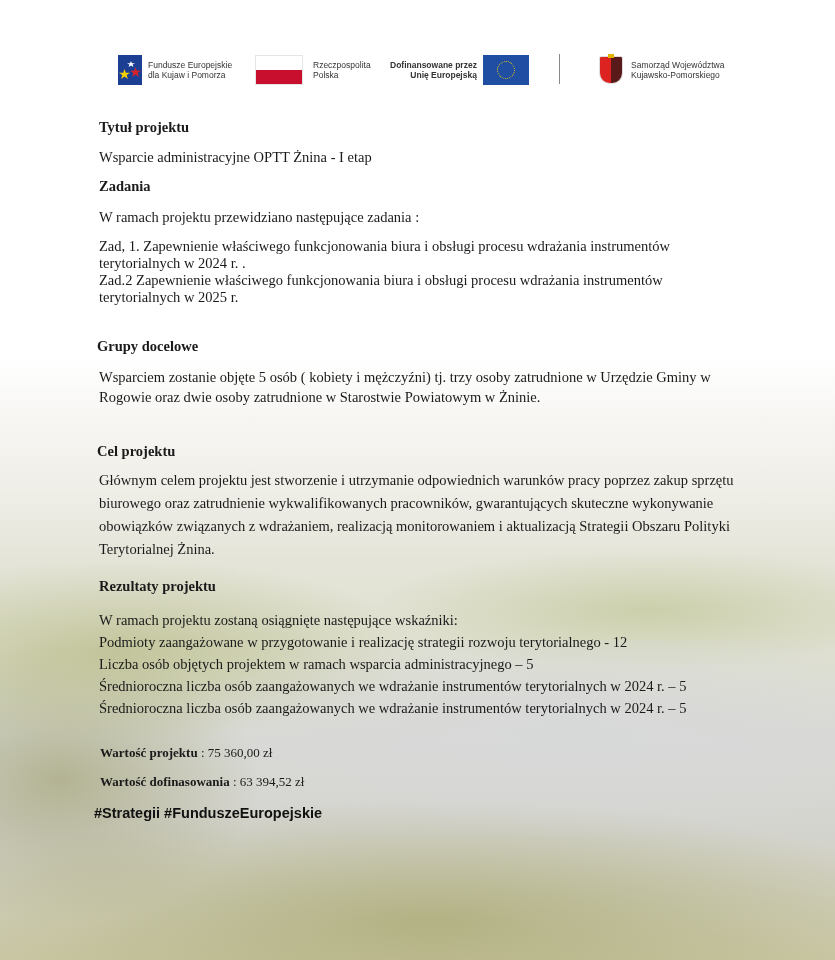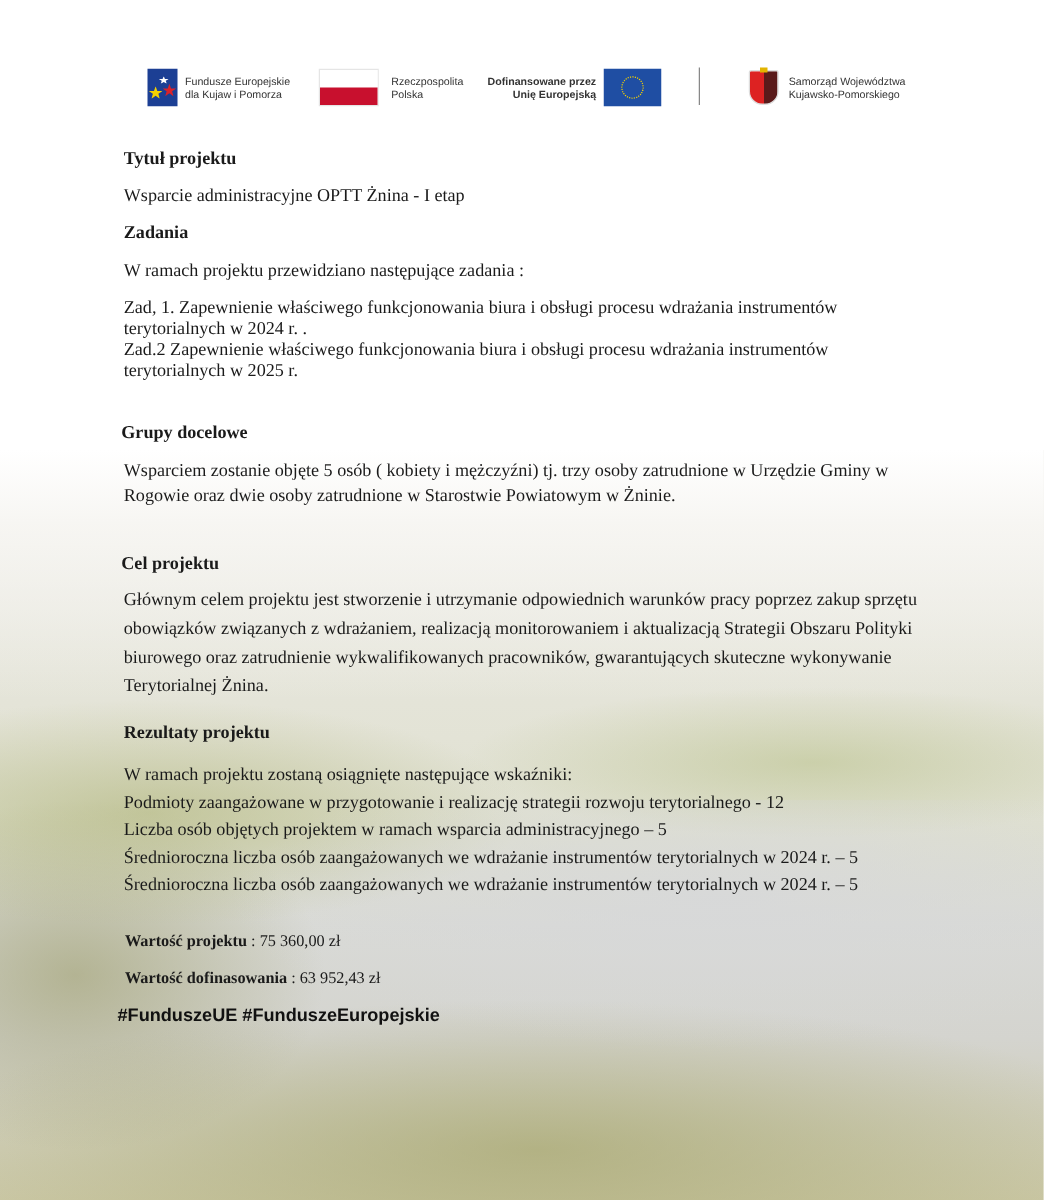--- a/index.html
+++ b/index.html
@@ -124,35 +124,35 @@
 
   <div class="blk h" style="top:338px; left:97px;">Grupy docelowe</div>
   <div class="blk p lines" style="top:367px; line-height:20px;">
     <div>Wsparciem zostanie objęte 5 osób ( kobiety i mężczyźni) tj.  trzy osoby zatrudnione w Urzędzie Gminy w</div>
     <div>Rogowie oraz dwie osoby zatrudnione w Starostwie Powiatowym w Żninie.</div>
   </div>
 
   <div class="blk h" style="top:443px; left:97px;">Cel projektu</div>
   <div class="blk p lines" style="top:469px; line-height:23px;">
     <div>Głównym celem projektu jest stworzenie i utrzymanie odpowiednich warunków pracy poprzez zakup sprzętu</div>
+    <div>biurowego oraz zatrudnienie wykwalifikowanych pracowników, gwarantujących skuteczne wykonywanie</div>
     <div>obowiązków związanych z wdrażaniem, realizacją monitorowaniem i aktualizacją Strategii Obszaru Polityki</div>
-    <div>biurowego oraz zatrudnienie wykwalifikowanych pracowników, gwarantujących skuteczne wykonywanie</div>
     <div>Terytorialnej Żnina.</div>
   </div>
 
   <div class="blk h" style="top:578px;">Rezultaty projektu</div>
   <div class="blk p lines" style="top:609px; line-height:22px;">
     <div>W ramach projektu zostaną osiągnięte następujące wskaźniki:</div>
     <div>Podmioty zaangażowane w przygotowanie i realizację strategii rozwoju terytorialnego - 12</div>
     <div>Liczba osób objętych projektem w ramach wsparcia administracyjnego – 5</div>
     <div>Średnioroczna liczba osób zaangażowanych we wdrażanie instrumentów terytorialnych w 2024 r. – 5</div>
     <div>Średnioroczna liczba osób zaangażowanych we wdrażanie instrumentów terytorialnych w 2024 r. – 5</div>
   </div>
 
   <div class="val" style="top:745px;">
     <b>Wartość projektu</b><span> : 75 360,00 zł</span>
   </div>
   <div class="val" style="top:774px;">
-    <b>Wartość dofinasowania</b><span> :  63 952,43 zł</span>
+    <b>Wartość dofinasowania</b><span> :  63 394,52 zł</span>
   </div>
 
-  <div class="hashtags">#FunduszeUE #FunduszeEuropejskie</div>
+  <div class="hashtags">#Strategii #FunduszeEuropejskie</div>
 </div>
 
 </body></html>

